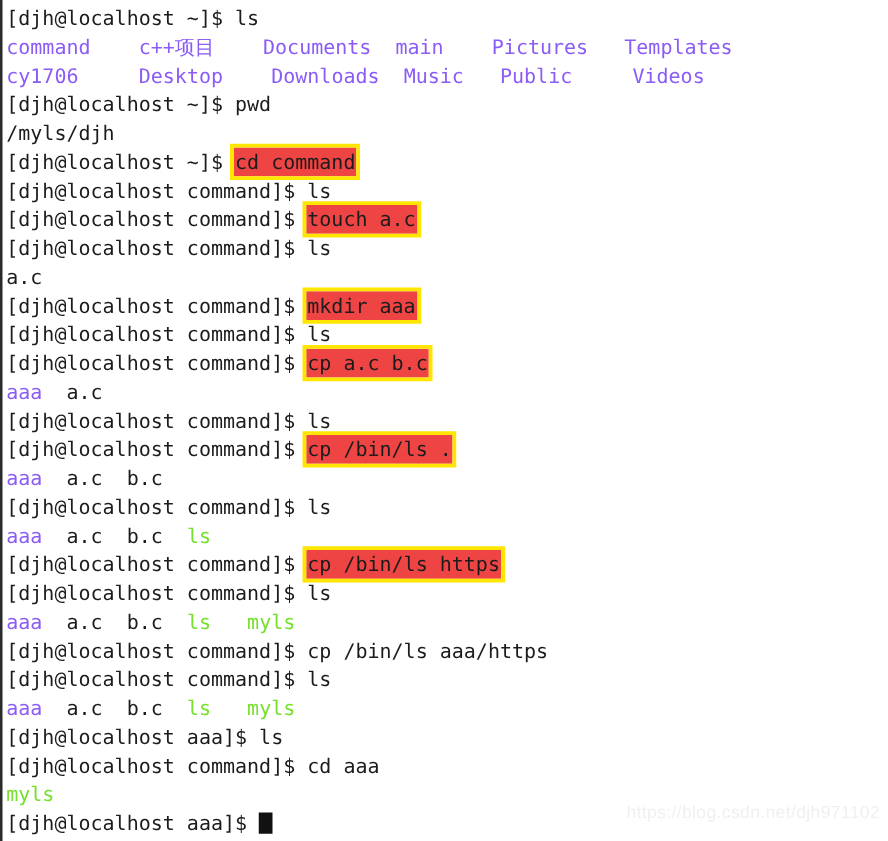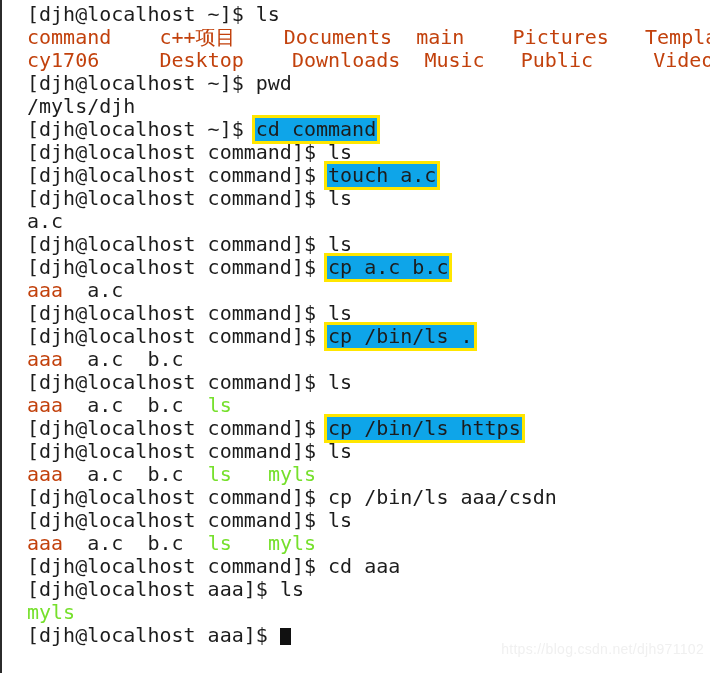--- a/index.html
+++ b/index.html
@@ -19,34 +19,33 @@
     height: 673px;
     background: #ffffff;
     border-left: 2px solid #2b2b2b;
     box-sizing: border-box;
     padding: 3px 0 0 3px;
   }
   .line {
     position: relative;
     height: 23px;
     line-height: 23px;
-    font-size: 20px;
+    font-size: 16px;
     letter-spacing: 0px;
     white-space: pre;
     color: #1c1c1c;
-    margin-left: 22px;
   }
   .seg { white-space: pre; }
   .c-default { color: #1c1c1c; }
-  .c-dir     { color: #c2410c; }
+  .c-dir     { color: #8b5cf6; }
   .c-exec    { color: #76e02c; }
   .hl {
     position: relative;
     display: inline-block;
-    background: #0ea5e9;
+    background: #ef4444;
     outline: 3px solid #ffe600;
     outline-offset: 0px;
     padding: 0 1px;
     margin: 0 -1px;
     z-index: 2;
   }
   .cursor {
     display: inline-block;
     width: 11px;
     height: 17px;
@@ -73,33 +72,34 @@
       <div class="line"><span class="seg c-default">[djh@localhost ~]$ </span><span class="seg c-default">ls</span></div>
       <div class="line"><span class="seg c-dir">command</span><span class="seg">    </span><span class="seg c-dir">c++项目</span><span class="seg">    </span><span class="seg c-dir">Documents</span><span class="seg">  </span><span class="seg c-dir">main</span><span class="seg">    </span><span class="seg c-dir">Pictures</span><span class="seg">   </span><span class="seg c-dir">Templates</span><span class="seg">  </span></div>
       <div class="line"><span class="seg c-dir">cy1706</span><span class="seg">     </span><span class="seg c-dir">Desktop</span><span class="seg">    </span><span class="seg c-dir">Downloads</span><span class="seg">  </span><span class="seg c-dir">Music</span><span class="seg">   </span><span class="seg c-dir">Public</span><span class="seg">     </span><span class="seg c-dir">Videos</span><span class="seg">     </span></div>
       <div class="line"><span class="seg c-default">[djh@localhost ~]$ </span><span class="seg c-default">pwd</span></div>
       <div class="line"><span class="seg c-default">/myls/djh</span></div>
       <div class="line"><span class="seg c-default">[djh@localhost ~]$ </span><span class="seg c-default hl">cd command</span></div>
       <div class="line"><span class="seg c-default">[djh@localhost command]$ </span><span class="seg c-default">ls</span></div>
       <div class="line"><span class="seg c-default">[djh@localhost command]$ </span><span class="seg c-default hl">touch a.c</span></div>
       <div class="line"><span class="seg c-default">[djh@localhost command]$ </span><span class="seg c-default">ls</span></div>
       <div class="line"><span class="seg c-default">a.c</span></div>
+      <div class="line"><span class="seg c-default">[djh@localhost command]$ </span><span class="seg c-default hl">mkdir aaa</span></div>
       <div class="line"><span class="seg c-default">[djh@localhost command]$ </span><span class="seg c-default">ls</span></div>
       <div class="line"><span class="seg c-default">[djh@localhost command]$ </span><span class="seg c-default hl">cp a.c b.c</span></div>
       <div class="line"><span class="seg c-dir">aaa</span><span class="seg">  </span><span class="seg c-default">a.c</span></div>
       <div class="line"><span class="seg c-default">[djh@localhost command]$ </span><span class="seg c-default">ls</span></div>
       <div class="line"><span class="seg c-default">[djh@localhost command]$ </span><span class="seg c-default hl">cp /bin/ls .</span></div>
       <div class="line"><span class="seg c-dir">aaa</span><span class="seg">  </span><span class="seg c-default">a.c</span><span class="seg">  </span><span class="seg c-default">b.c</span></div>
       <div class="line"><span class="seg c-default">[djh@localhost command]$ </span><span class="seg c-default">ls</span></div>
       <div class="line"><span class="seg c-dir">aaa</span><span class="seg">  </span><span class="seg c-default">a.c</span><span class="seg">  </span><span class="seg c-default">b.c</span><span class="seg">  </span><span class="seg c-exec">ls</span></div>
       <div class="line"><span class="seg c-default">[djh@localhost command]$ </span><span class="seg c-default hl">cp /bin/ls https</span></div>
       <div class="line"><span class="seg c-default">[djh@localhost command]$ </span><span class="seg c-default">ls</span></div>
       <div class="line"><span class="seg c-dir">aaa</span><span class="seg">  </span><span class="seg c-default">a.c</span><span class="seg">  </span><span class="seg c-default">b.c</span><span class="seg">  </span><span class="seg c-exec">ls</span><span class="seg">   </span><span class="seg c-exec">myls</span></div>
-      <div class="line"><span class="seg c-default">[djh@localhost command]$ </span><span class="seg c-default">cp /bin/ls aaa/csdn</span></div>
+      <div class="line"><span class="seg c-default">[djh@localhost command]$ </span><span class="seg c-default">cp /bin/ls aaa/https</span></div>
       <div class="line"><span class="seg c-default">[djh@localhost command]$ </span><span class="seg c-default">ls</span></div>
       <div class="line"><span class="seg c-dir">aaa</span><span class="seg">  </span><span class="seg c-default">a.c</span><span class="seg">  </span><span class="seg c-default">b.c</span><span class="seg">  </span><span class="seg c-exec">ls</span><span class="seg">   </span><span class="seg c-exec">myls</span></div>
+      <div class="line"><span class="seg c-default">[djh@localhost aaa]$ </span><span class="seg c-default">ls</span></div>
       <div class="line"><span class="seg c-default">[djh@localhost command]$ </span><span class="seg c-default">cd aaa</span></div>
-      <div class="line"><span class="seg c-default">[djh@localhost aaa]$ </span><span class="seg c-default">ls</span></div>
       <div class="line"><span class="seg c-exec">myls</span></div>
       <div class="line"><span class="seg c-default">[djh@localhost aaa]$ </span><span class="cursor"></span></div>
     </div>
   <div id="watermark">https://blog.csdn.net/djh971102</div>
 </div>
 
 </body></html>

